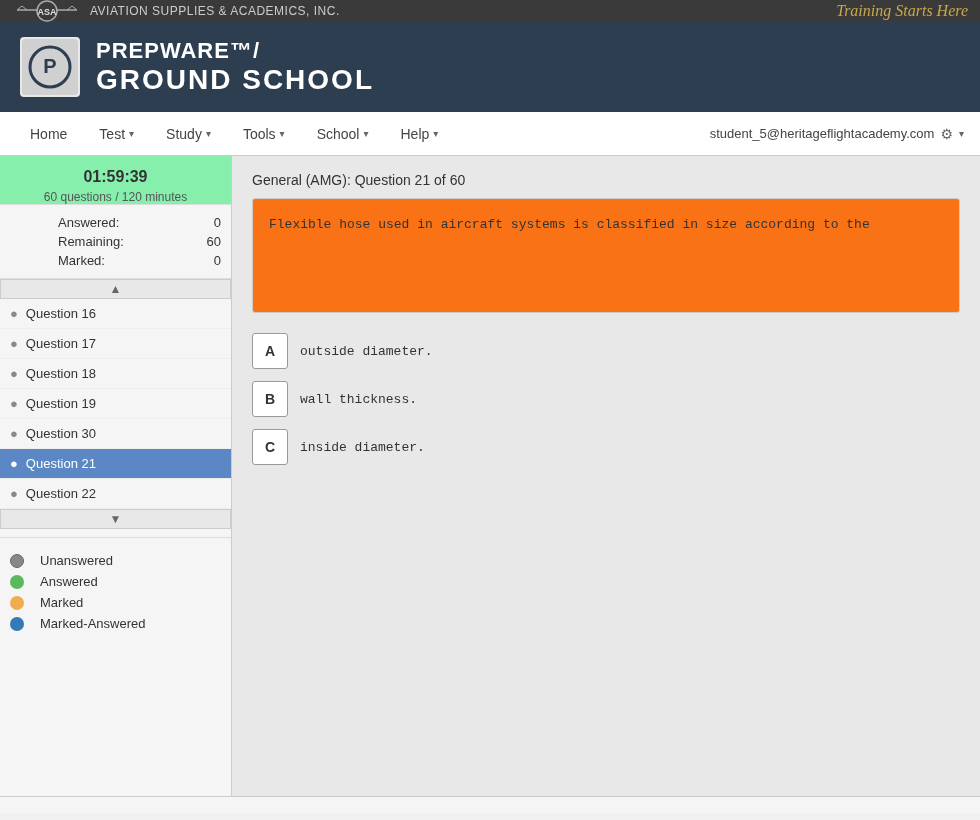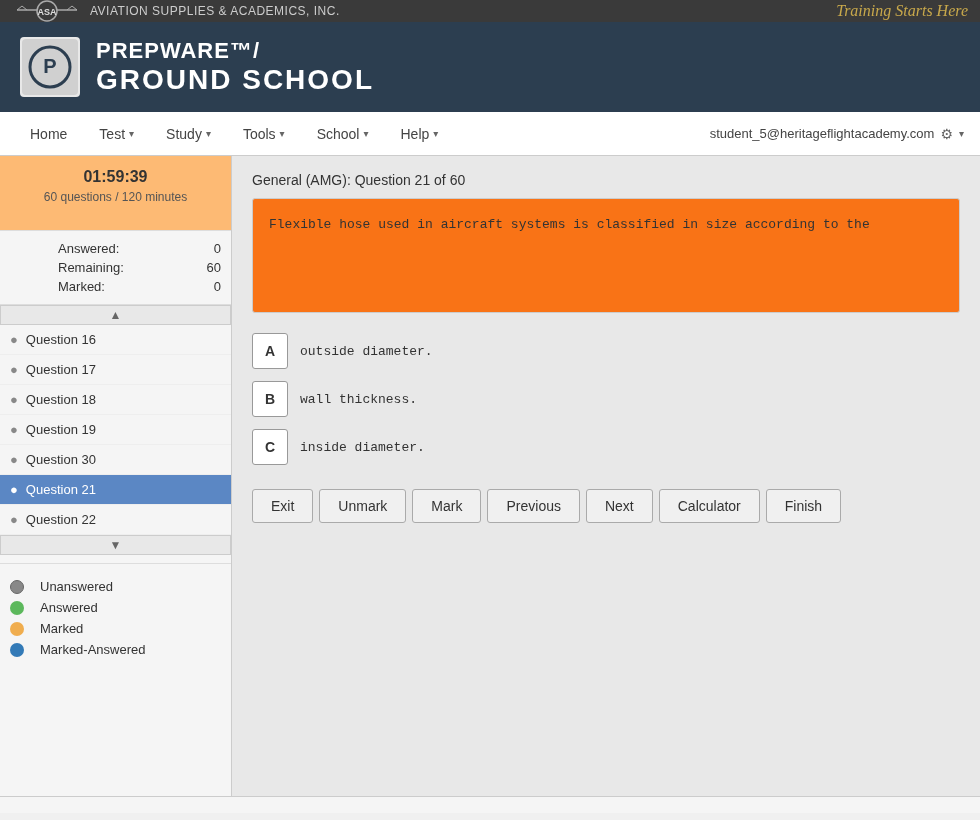--- a/index.html
+++ b/index.html
@@ -75,24 +75,24 @@
 
     
     #sidebar {
       width: 232px;
       background: #f5f5f5;
       border-right: 1px solid #ccc;
       padding: 0;
       flex-shrink: 0;
     }
     #sidebar-timer-section {
-      padding: 12px 10px 26px;
+      padding: 12px 10px 0;
       text-align: center;
       border-bottom: 1px solid #ddd;
-      background: #fdba74;
+      background: #86efac;
     }
     #sidebar-timer { font-size: 16px; font-weight: bold; color: #333; }
     #sidebar-info { font-size: 12px; color: #555; margin-top: 4px; }
     #sidebar-stats { padding: 8px 10px; border-bottom: 1px solid #ddd; }
     .stat-row { display: flex; justify-content: space-between; font-size: 13px; padding: 2px 0; color: #333; margin-left: 48px; }
     .stat-label { }
     .stat-value { font-weight: normal; }
 
     #question-list-container {
       overflow-y: auto;
@@ -358,29 +358,20 @@
         <div class="answer-row">
       <div class="answer-letter-box">B</div>
       <span class="answer-text">wall thickness.</span>
     </div>
         <div class="answer-row">
       <div class="answer-letter-box">C</div>
       <span class="answer-text">inside diameter.</span>
     </div>
       </div>
 
-    <div id="action-buttons">
-      <button class="action-btn">Exit</button>
-      <button class="action-btn">Unmark</button>
-      <button class="action-btn">Mark</button>
-      <button class="action-btn">Previous</button>
-      <button class="action-btn">Next</button>
-      <button class="action-btn">Calculator</button>
-      <button class="action-btn">Finish</button>
-    </div>
   </div>
 
 </div>
 
 <div id="footer">
   
   
 </div>
 
 </body></html>

